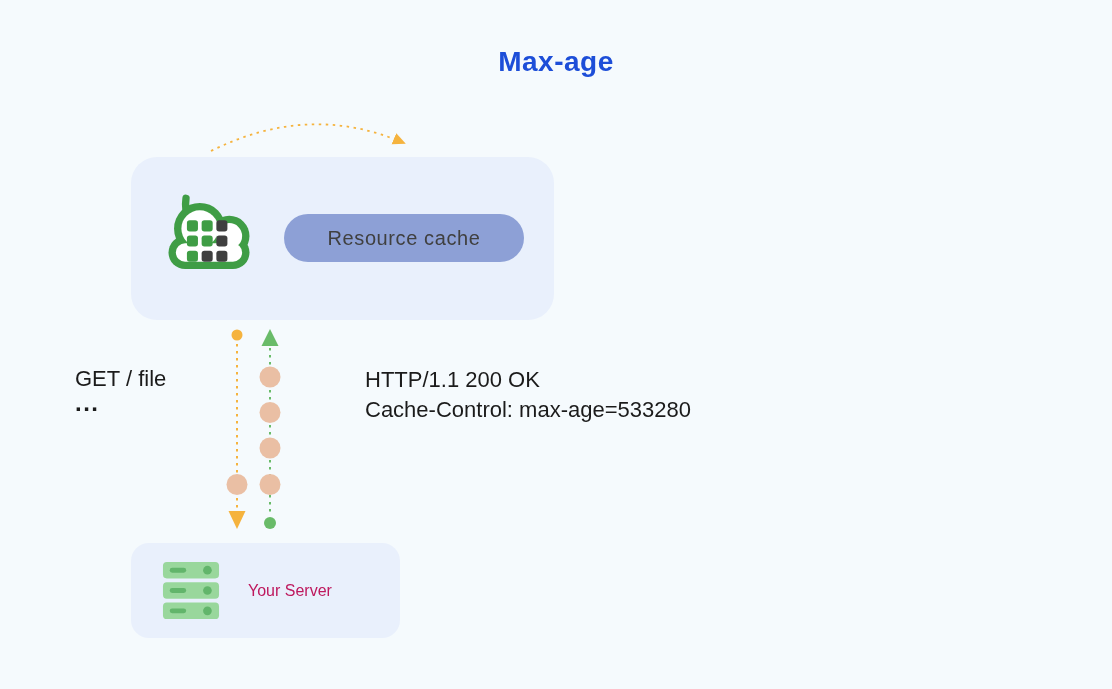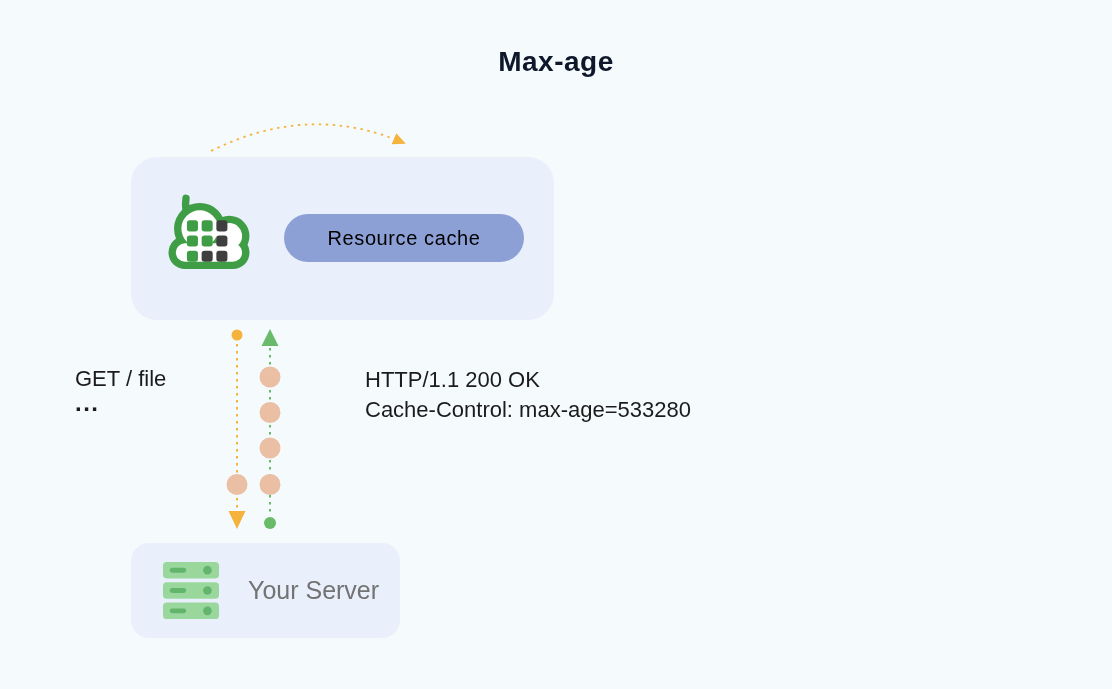--- a/index.html
+++ b/index.html
@@ -8,44 +8,44 @@
     background:#f5fafd;
     font-family:"Liberation Sans", sans-serif;
     color:#1b1b1b;
     position:relative;
     overflow:hidden;
   }
   .canvas{position:absolute;inset:0;}
   .title{
     position:absolute;top:46px;left:0;width:100%;
     text-align:center;font-size:28px;font-weight:700;
-    letter-spacing:.5px;color:#0f172a;margin:0;
+    letter-spacing:.5px;color:#1d4ed8;margin:0;
   }
   .cache-box{
     position:absolute;left:131px;top:157px;width:423px;height:163px;
     background:#e9f0fc;border-radius:26px;
   }
   .cloud-icon{position:absolute;left:32px;top:33px;width:92px;height:92px;}
   .pill{
     position:absolute;left:153px;top:57px;width:240px;height:48px;
     background:#8da0d6;border-radius:24px;
     display:flex;align-items:center;justify-content:center;
   }
-  .pill span{color:#000000;font-size:20px;letter-spacing:.6px;}
+  .pill span{color:#404040;font-size:20px;letter-spacing:.6px;}
   .overlay{position:absolute;inset:0;width:1112px;height:689px;pointer-events:none;}
   .request-text{position:absolute;left:75px;top:365px;font-size:22px;line-height:28px;}
   .request-text .dots{font-weight:700;font-size:24px;letter-spacing:1.5px;line-height:20px;}
   .response-text{position:absolute;left:340px;top:365px;font-size:22px;line-height:29.7px;margin-left:25px;}
   .bold{font-weight:400;}
   .server-box{
     position:absolute;left:131px;top:543px;width:269px;height:95px;
     background:#e9f0fc;border-radius:18px;
     display:flex;align-items:center;padding-left:31px;box-sizing:border-box;gap:28px;
   }
-  .server-label{font-size:25px;color:#737373;}
+  .server-label{font-size:16px;color:#be185d;}
 </style>
 </head>
 <body>
 
 <div class="canvas">
 
   <h1 class="title">Max-age</h1>
 
   <svg class="overlay" viewBox="0 0 1112 689" xmlns="http://www.w3.org/2000/svg">
     <defs>

